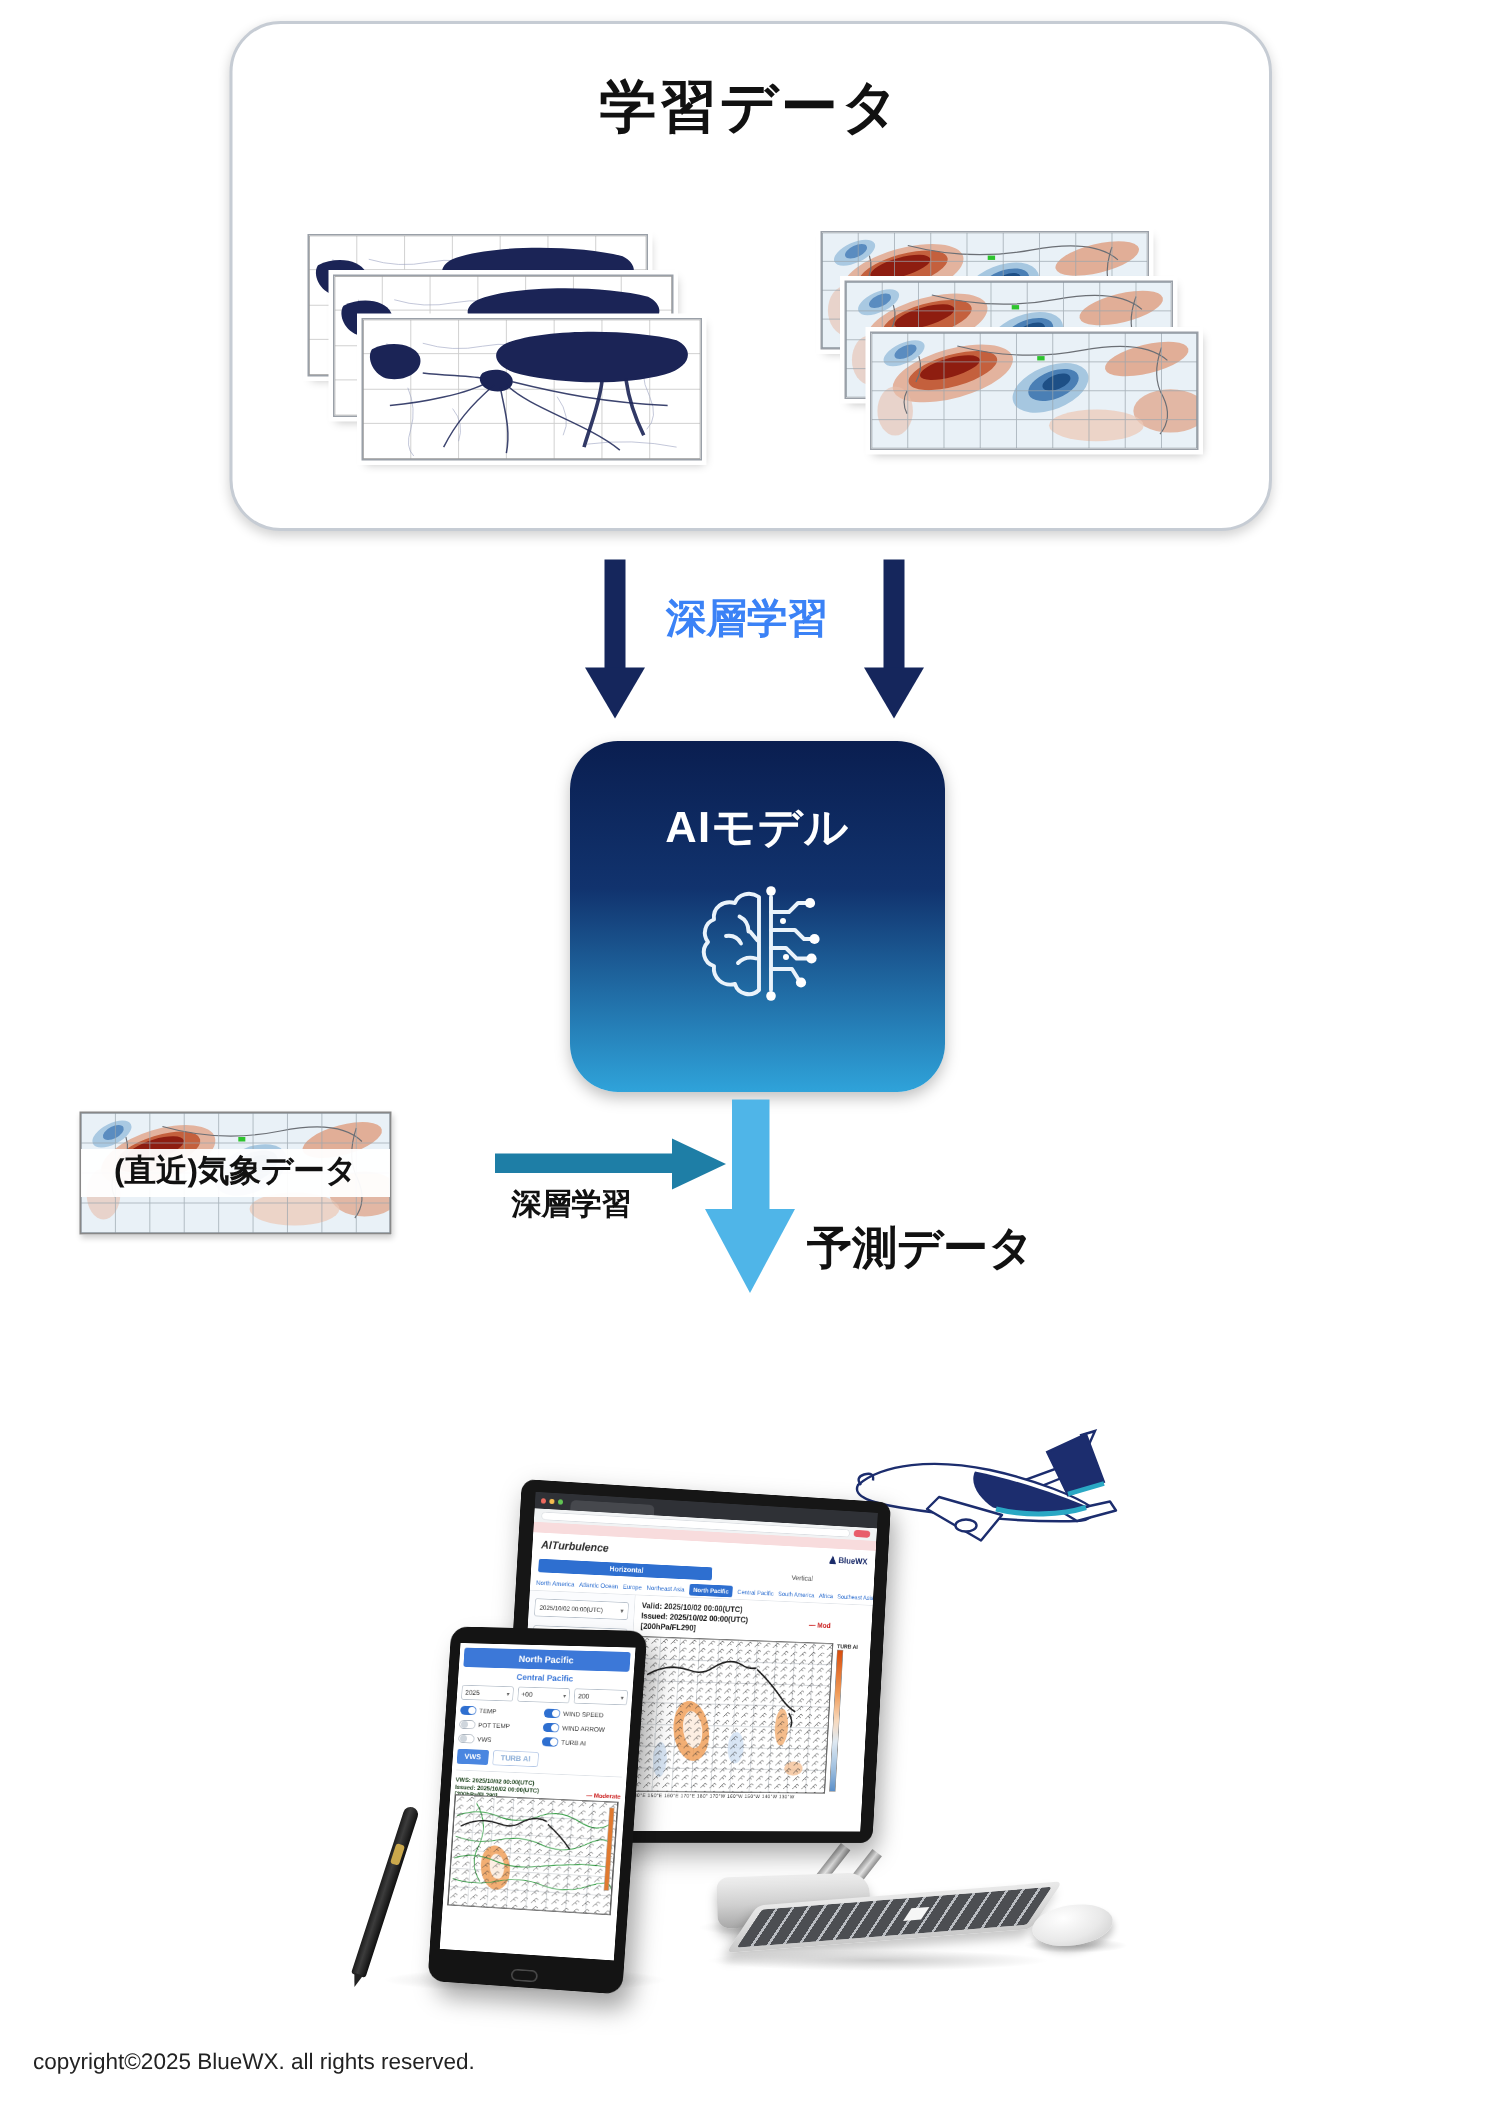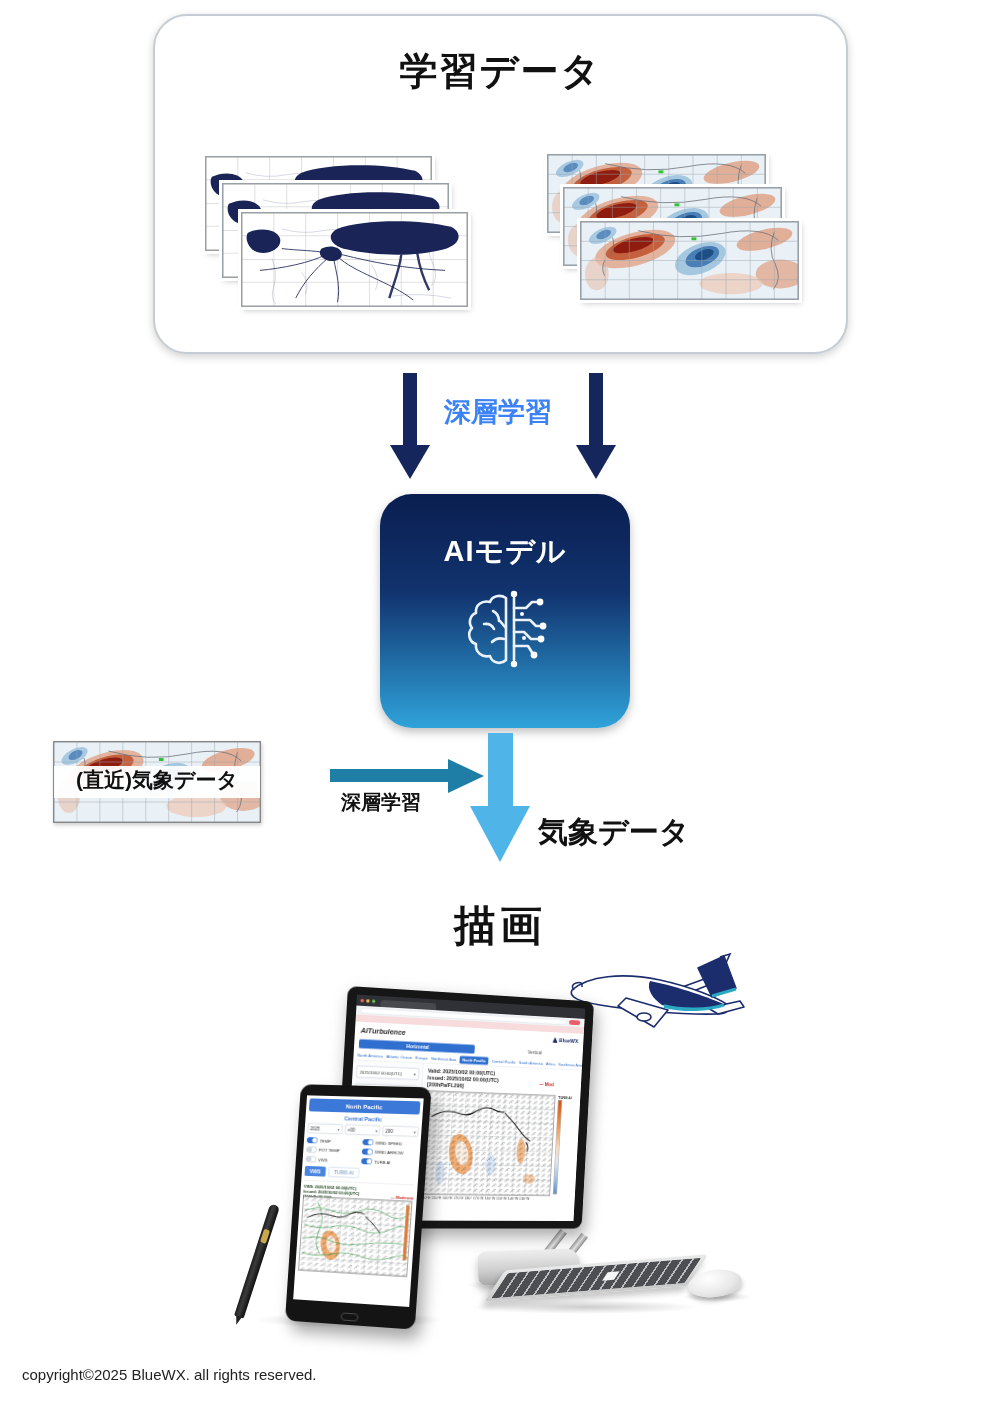--- a/index.html
+++ b/index.html
@@ -318,23 +318,22 @@
     <div class="input-strip">
       <span>(直近)気象データ</span>
     </div>
   </div>
   <div class="teal-shaft"></div>
   <div class="teal-head"></div>
   <div class="input-arrow-label">深層学習</div>
 
   <div class="cyan-shaft"></div>
   <div class="cyan-head"></div>
-  <div class="pred-label">気象データ</div>
-
-  <h2 class="render-heading">描画</h2>
+  <div class="pred-label">予測データ</div>
+
 
   <svg class="plane" width="186" height="100" viewBox="0 0 186 100">
     <g stroke="#1c2d6e" stroke-width="1.6" fill="none" stroke-linejoin="round">
       <path d="M92,50 L158,26 L166,30 L106,54" fill="#fff"></path>
       <path d="M12,42 C28,28 62,24 100,32 C132,39 158,50 168,57 C171,61 167,66 158,66 C118,67 70,62 40,57 C22,54 8,50 12,42 Z" fill="#fff"></path>
       <path d="M14,42 q-4,-5 2,-7 q7,-2 6,4"></path>
       <path d="M66,50 L108,62 L94,79 L58,58 Z" fill="#fff"></path>
       <ellipse cx="84" cy="69" rx="7" ry="4" fill="#fff"></ellipse>
       <path d="M148,60 L180,53 L184,59 L158,66 Z" fill="#fff"></path>
     </g>

